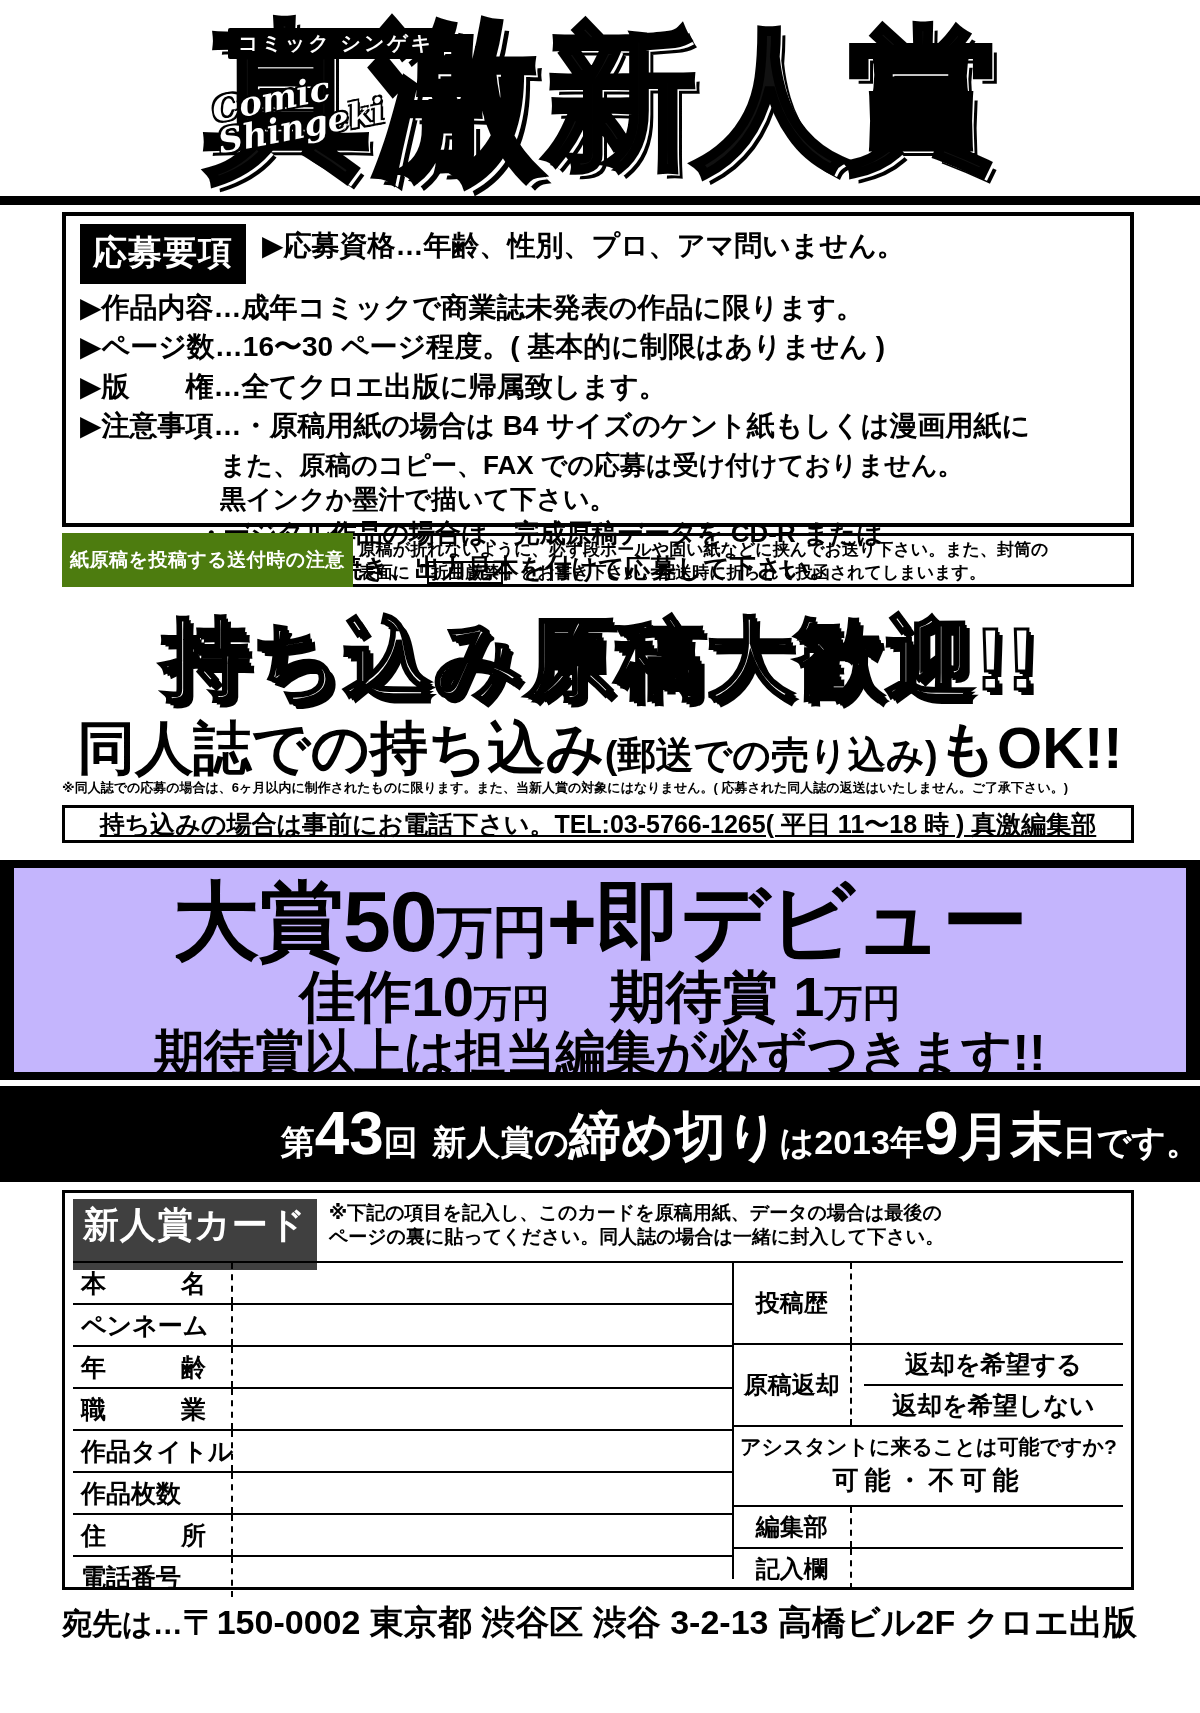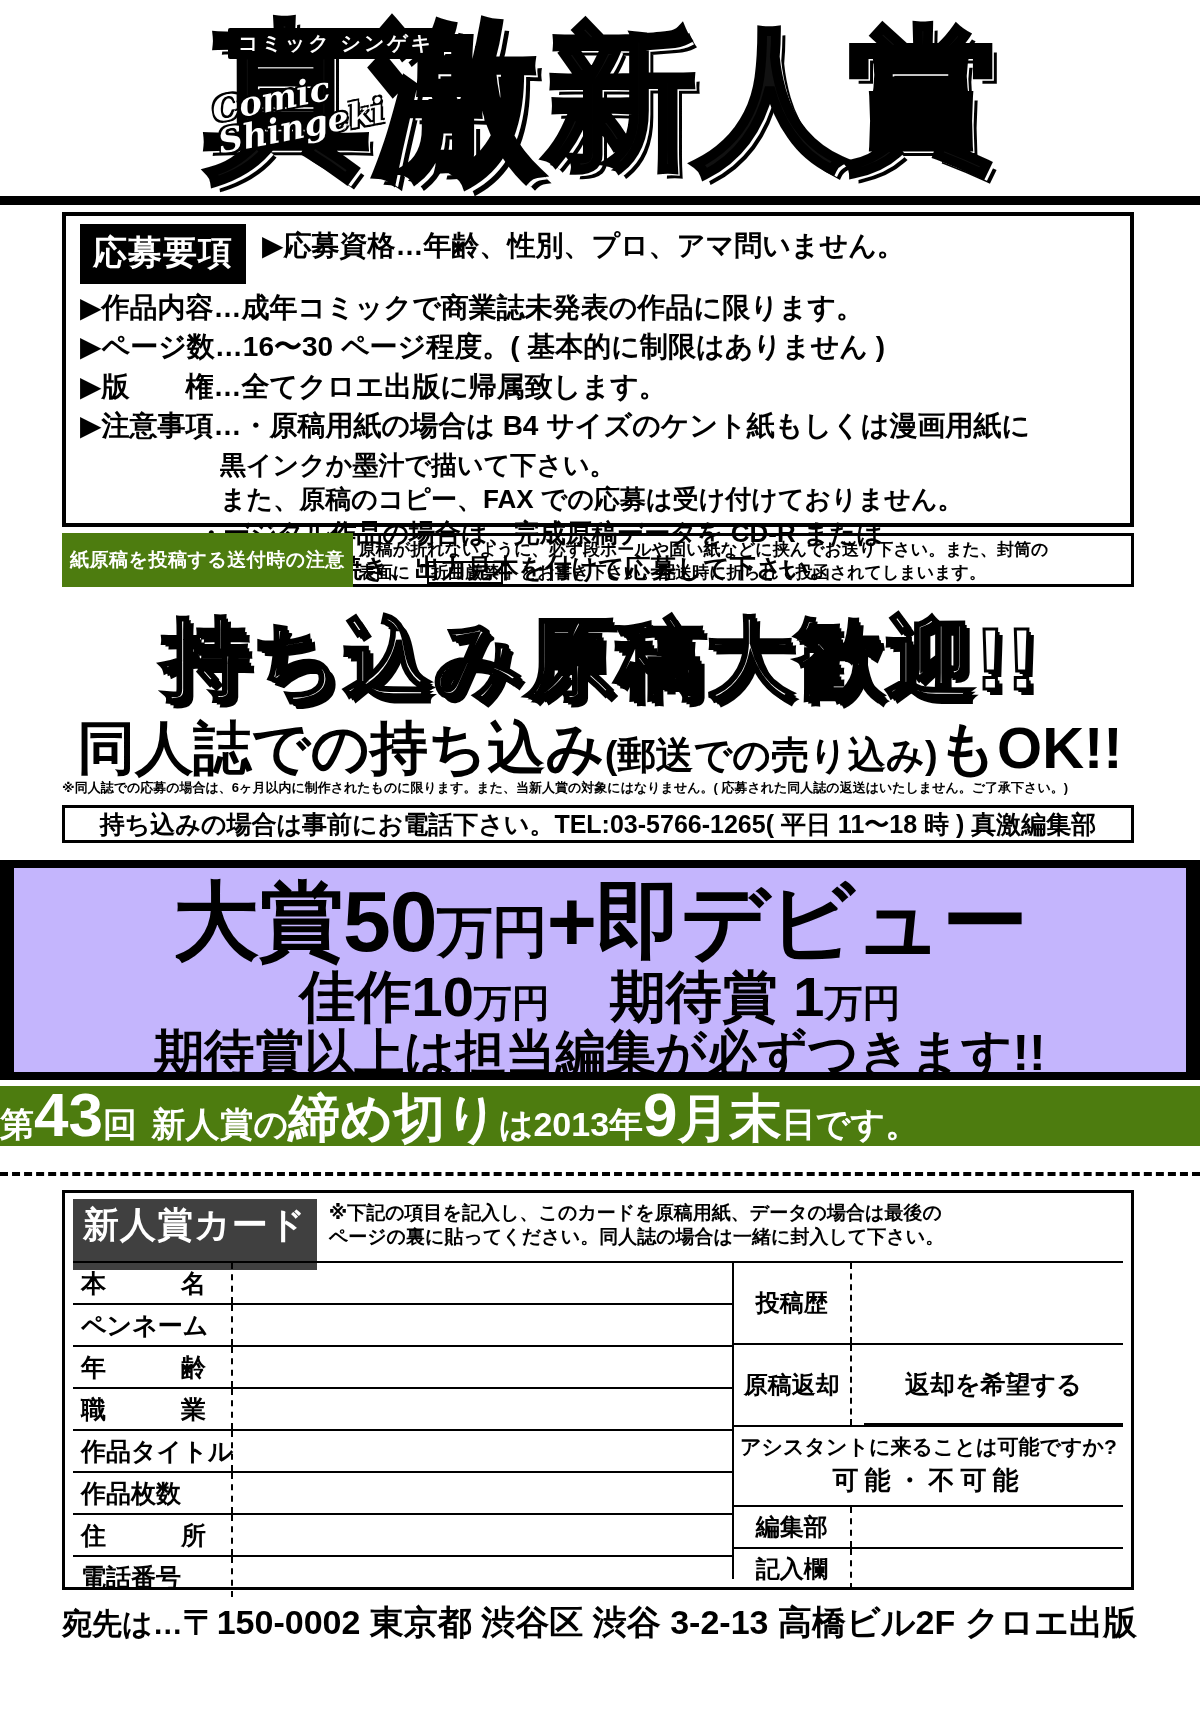--- a/index.html
+++ b/index.html
@@ -97,21 +97,21 @@
   }
   .welcome2 .small{font-size:38px;}
   .welcome-note{
     position:absolute;left:62px;top:780px;width:1076px;text-align:left;
     font-size:13px;font-weight:bold;line-height:1.2;
   }
   .tel-bar{
     position:absolute;left:62px;top:805px;width:1072px;height:38px;
     border:3px solid #000;box-sizing:border-box;
     display:flex;align-items:center;justify-content:center;
-    font-size:25px;font-weight:bold;white-space:nowrap;
+    font-size:25px;font-weight:bold;white-space:nowrap;text-decoration:underline;
   }
 
   
   .prize-band{
     position:absolute;left:0;top:860px;width:1200px;height:220px;background:#000;
   }
   .prize-inner{
     position:absolute;left:14px;top:8px;width:1172px;height:204px;background:#c4b5fd;
     overflow:hidden;
   }
@@ -126,22 +126,22 @@
   }
   .prize-l2 .sm{font-size:38px;}
   .prize-l2 .gap{display:inline-block;width:60px;}
   .prize-l3{
     position:absolute;left:0;top:152px;width:1172px;text-align:center;
     font-size:50px;font-weight:bold;white-space:nowrap;
   }
 
   
   .dl-band{
-    position:absolute;left:0;top:1086px;width:1200px;height:60px;background:#4d7c0f;
-    display:flex;align-items:center;justify-content:flex-start;
+    position:absolute;left:0;top:1086px;width:1200px;height:96px;background:#000000;
+    display:flex;align-items:center;justify-content:flex-end;
   }
   .dl-text{color:#fff;font-size:52px;font-weight:bold;white-space:nowrap;letter-spacing:0px;}
   .dl-text .sm{font-size:34px;}
   .dl-text .xl{font-size:62px;}
 
   
   .dashed{
     position:absolute;left:0;top:1172px;width:1200px;height:0;
     border-top:4px dashed #000;
   }
@@ -226,22 +226,22 @@
         <span class="req-val">16〜30 ページ程度。( 基本的に制限はありません )</span>
       </div>
       <div class="req-row">
         <span class="req-label">▶版　　権…</span>
         <span class="req-val">全てクロエ出版に帰属致します。</span>
       </div>
       <div class="req-row">
         <span class="req-label">▶注意事項…</span>
         <span class="req-val">・原稿用紙の場合は B4 サイズのケント紙もしくは漫画用紙に</span>
       </div>
+      <div class="req-sub i2">また、原稿のコピー、FAX での応募は受け付けておりません。</div>
       <div class="req-sub i2">黒インクか墨汁で描いて下さい。</div>
-      <div class="req-sub i2">また、原稿のコピー、FAX での応募は受け付けておりません。</div>
       <div class="req-sub">・デジタル作品の場合は、完成原稿データを CD-R または</div>
       <div class="req-sub i2">DVD-R に焼き、出力見本を付けて応募して下さい。</div>
     </div>
   </div>
 
   <div class="note-strip">
     <div class="note-tag">紙原稿を投稿する送付時の注意</div>
     <div class="note-body">
       <div>原稿が折れないように、必ず段ボールや固い紙などに挟んでお送り下さい。また、封筒の</div>
       <div><span>表面に『</span><span class="mark">折曲厳禁</span><span>』とお書き下さい。配送時に折られて投函されてしまいます。</span></div>
@@ -324,20 +324,21 @@
 
       <div class="grid-right">
         <div class="r-row" style="height:80px;">
           <div class="r-lab">投稿歴</div>
           <div class="cell-in"></div>
         </div>
         <div class="r-row" style="height:80px;gap:12px;">
           <div class="r-lab">原稿返却</div>
           <div class="r-stack">
             <div>返却を希望する</div>
+            <div>返却を希望しない</div>
           </div>
         </div>
         <div class="r-askrow" style="height:78px;justify-content:center;">
           <div class="r-ask">アシスタントに来ることは可能ですか?</div>
           <div class="r-ans">
             <span>可能</span><span>・</span><span>不可能</span>
           </div>
         </div>
         <div class="r-row" style="height:40px;border-bottom:2px solid #000;">
           <div class="r-lab">編集部</div>

